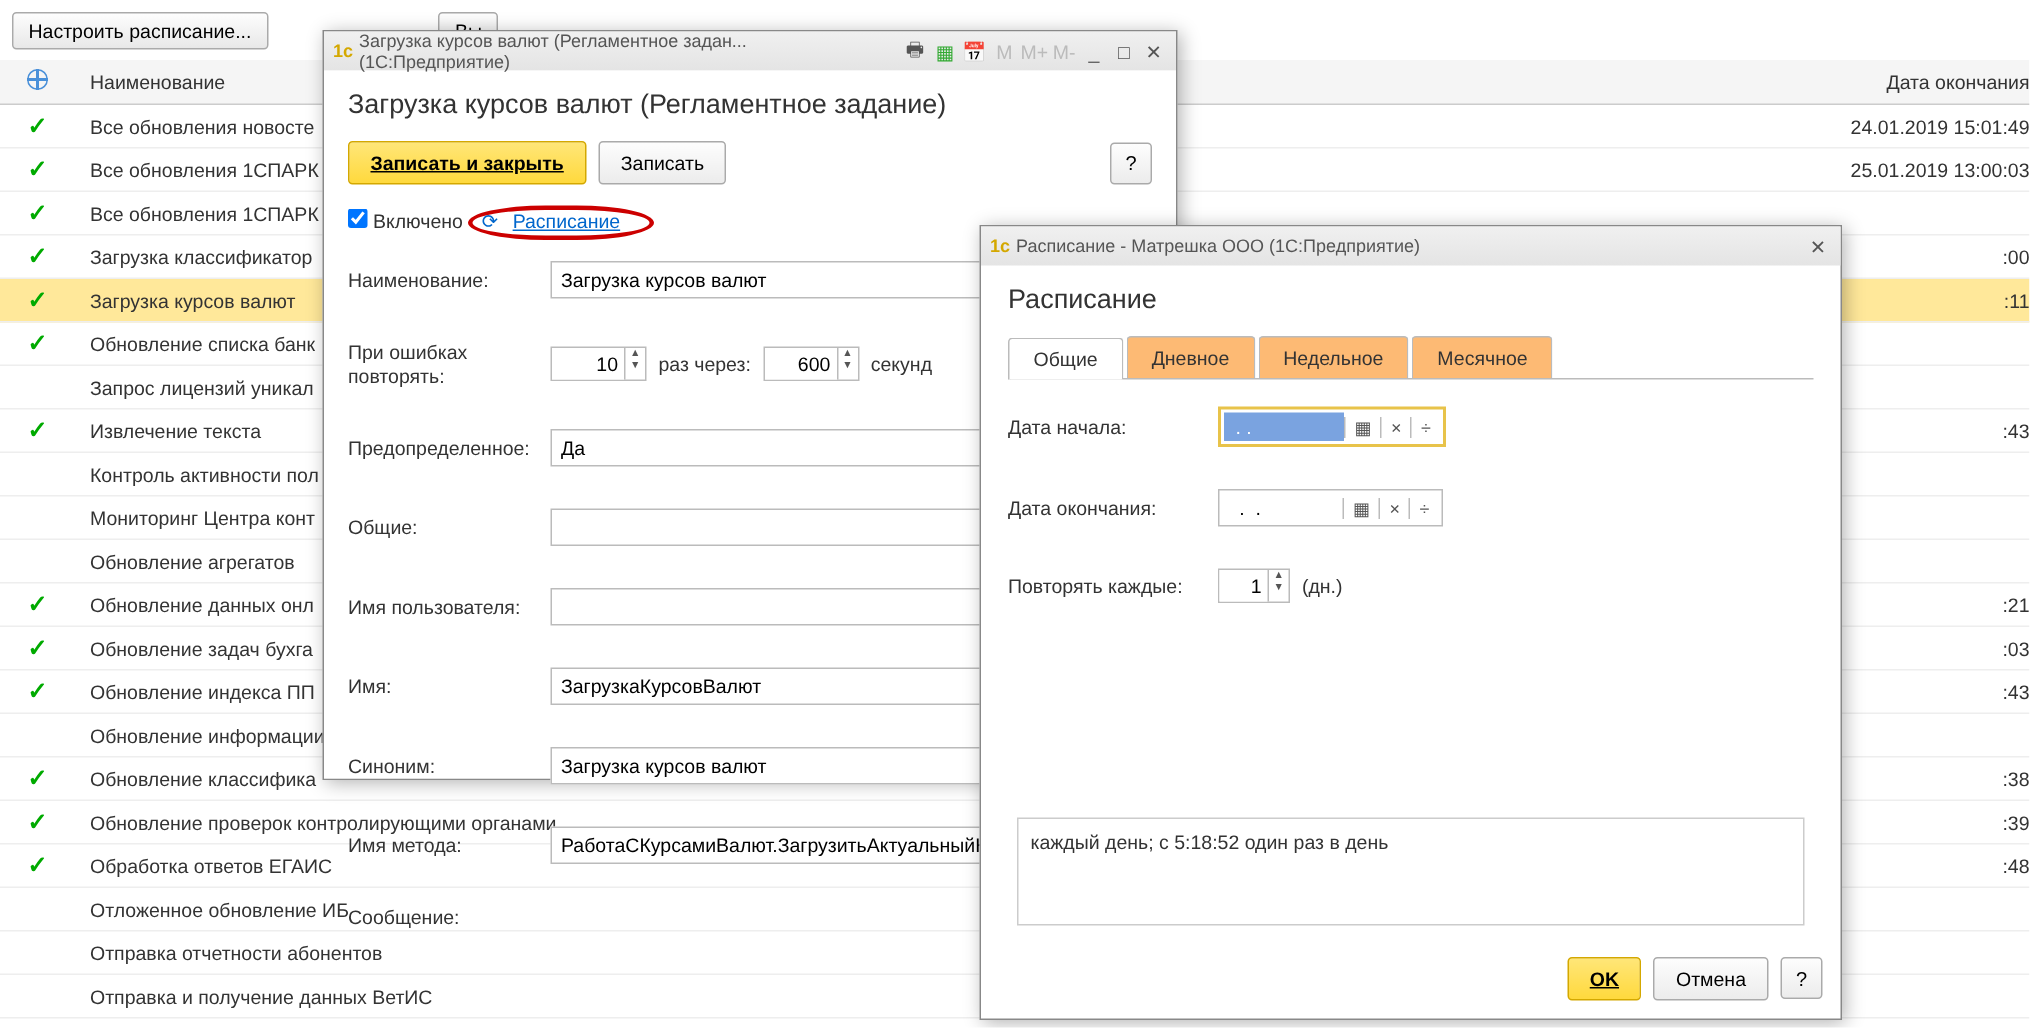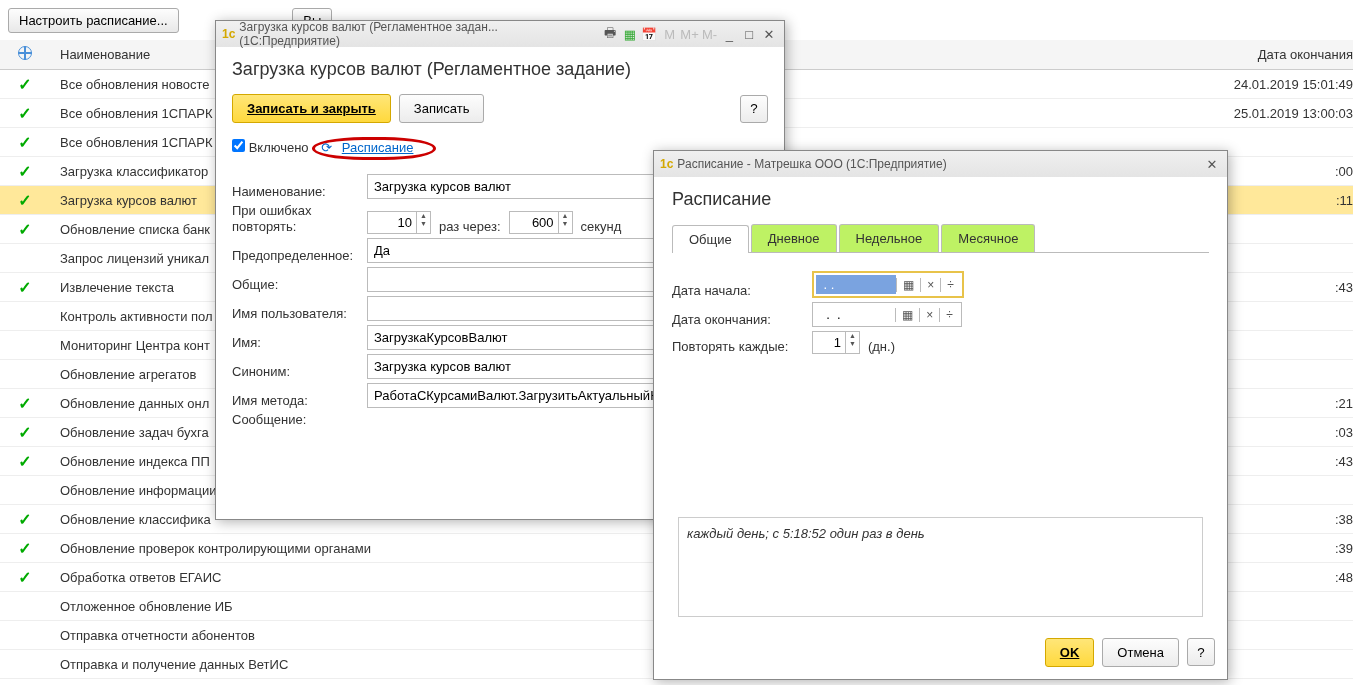--- a/index.html
+++ b/index.html
@@ -20,40 +20,40 @@
 .dialog1 { position: absolute; top: 20px; left: 215px; width: 570px; height: 500px; background: #f5f5f5; border: 1px solid #888; box-shadow: 2px 2px 12px rgba(0,0,0,.3); }
 .dlg-title { display: flex; align-items: center; background: linear-gradient(#f0f0f0,#e4e4e4); height: 26px; padding: 0 6px; font-size: 12px; color: #555; }
 .dlg-title .sp { flex: 1; }
 .dlg-ic { width: 18px; height: 18px; display: inline-flex; align-items: center; justify-content: center; margin-left: 2px; cursor: pointer; font-size: 13px; }
 .dlg-body { padding: 12px 16px; background: #fff; height: calc(100% - 26px); }
 .dlg-h1 { font-size: 18px; font-weight: normal; color: #333; margin-bottom: 14px; }
 .btn-row { display: flex; gap: 8px; align-items: center; margin-bottom: 14px; }
 .btn-yellow { background: linear-gradient(#ffe678,#ffd93d); border: 1px solid #d4a800; border-radius: 3px; padding: 6px 14px; font-weight: bold; cursor: pointer; font-size: 13px; text-decoration: underline; }
 .btn-plain { background: linear-gradient(#fdfdfd,#ececec); border: 1px solid #aaa; border-radius: 3px; padding: 6px 14px; cursor: pointer; font-size: 13px; }
 .btn-help { background: linear-gradient(#fdfdfd,#ececec); border: 1px solid #aaa; border-radius: 3px; width: 28px; height: 28px; cursor: pointer; }
-.form-row { display: flex; align-items: flex-end; margin-bottom: 4px; }
+.form-row { display: flex; align-items: center; margin-bottom: 28px; }
 .form-label { width: 135px; color: #333; }
 .form-input { flex: 1; border: 1px solid #bbb; padding: 4px 6px; font-size: 13px; background: #fff; }
 .sched-link { color: #0066cc; text-decoration: underline; cursor: pointer; margin-left: 6px; }
 .red-circle { border: 3px solid #c00; border-radius: 50%/60%; padding: 0 20px 2px 6px; display: inline-block; }
 .spinner { display: inline-flex; border: 1px solid #bbb; }
 .spinner input { border: none; width: 48px; text-align: right; padding: 3px 4px; font-size: 13px; }
 .spin-btns { display: flex; flex-direction: column; border-left: 1px solid #bbb; }
 .spin-btns span { font-size: 7px; line-height: 8px; padding: 0 3px; cursor: pointer; color: #555; }
 
 .dialog2 { position: absolute; top: 150px; left: 653px; width: 575px; height: 530px; background: #fff; border: 1px solid #888; box-shadow: 2px 2px 12px rgba(0,0,0,.3); }
 .tabs { display: flex; border-bottom: 1px solid #bbb; margin: 12px 0 18px; }
-.tab { padding: 6px 16px; border: 1px solid #bbb; border-bottom: none; margin-right: 2px; background: #bef264; cursor: pointer; border-radius: 3px 3px 0 0; }
+.tab { padding: 6px 16px; border: 1px solid #bbb; border-bottom: none; margin-right: 2px; background: #fdba74; cursor: pointer; border-radius: 3px 3px 0 0; }
 .tab.active { background: #fff; position: relative; top: 1px; }
 .date-input { border: 2px solid #e8c34a; padding: 2px; display: inline-flex; align-items: center; }
 .date-input input { border: none; width: 80px; background: #7aa3e0; color: #fff; padding: 2px 4px; font-size: 13px; }
 .date-input2 { border: 1px solid #bbb; padding: 2px; display: inline-flex; align-items: center; }
 .date-input2 input { border: none; width: 80px; padding: 2px 4px; font-size: 13px; }
 .date-btn { border-left: 1px solid #bbb; padding: 0 6px; cursor: pointer; font-size: 12px; color: #555; }
-.summary-box { border: 1px solid #ccc; margin: 12px; padding: 8px; height: 100px; font-size: 13px; font-style: italic; }
+.summary-box { border: 1px solid #ccc; margin: 12px; padding: 8px; height: 72px; font-size: 13px; }
 .dlg-footer { display: flex; justify-content: flex-end; gap: 8px; padding: 0 12px 12px; }
 
 .globe-icon { display:inline-block; width:14px; height:14px; border:1.5px solid #4a90d9; border-radius:50%; position:relative; }
 .globe-icon::before { content:''; position:absolute; top:-1.5px; left:5px; width:1.5px; height:14px; background:#4a90d9; }
 .globe-icon::after { content:''; position:absolute; left:-1.5px; top:5px; height:1.5px; width:14px; background:#4a90d9; }
 </style>
 </head>
 <body>
 
 <div class="toolbar-top">

